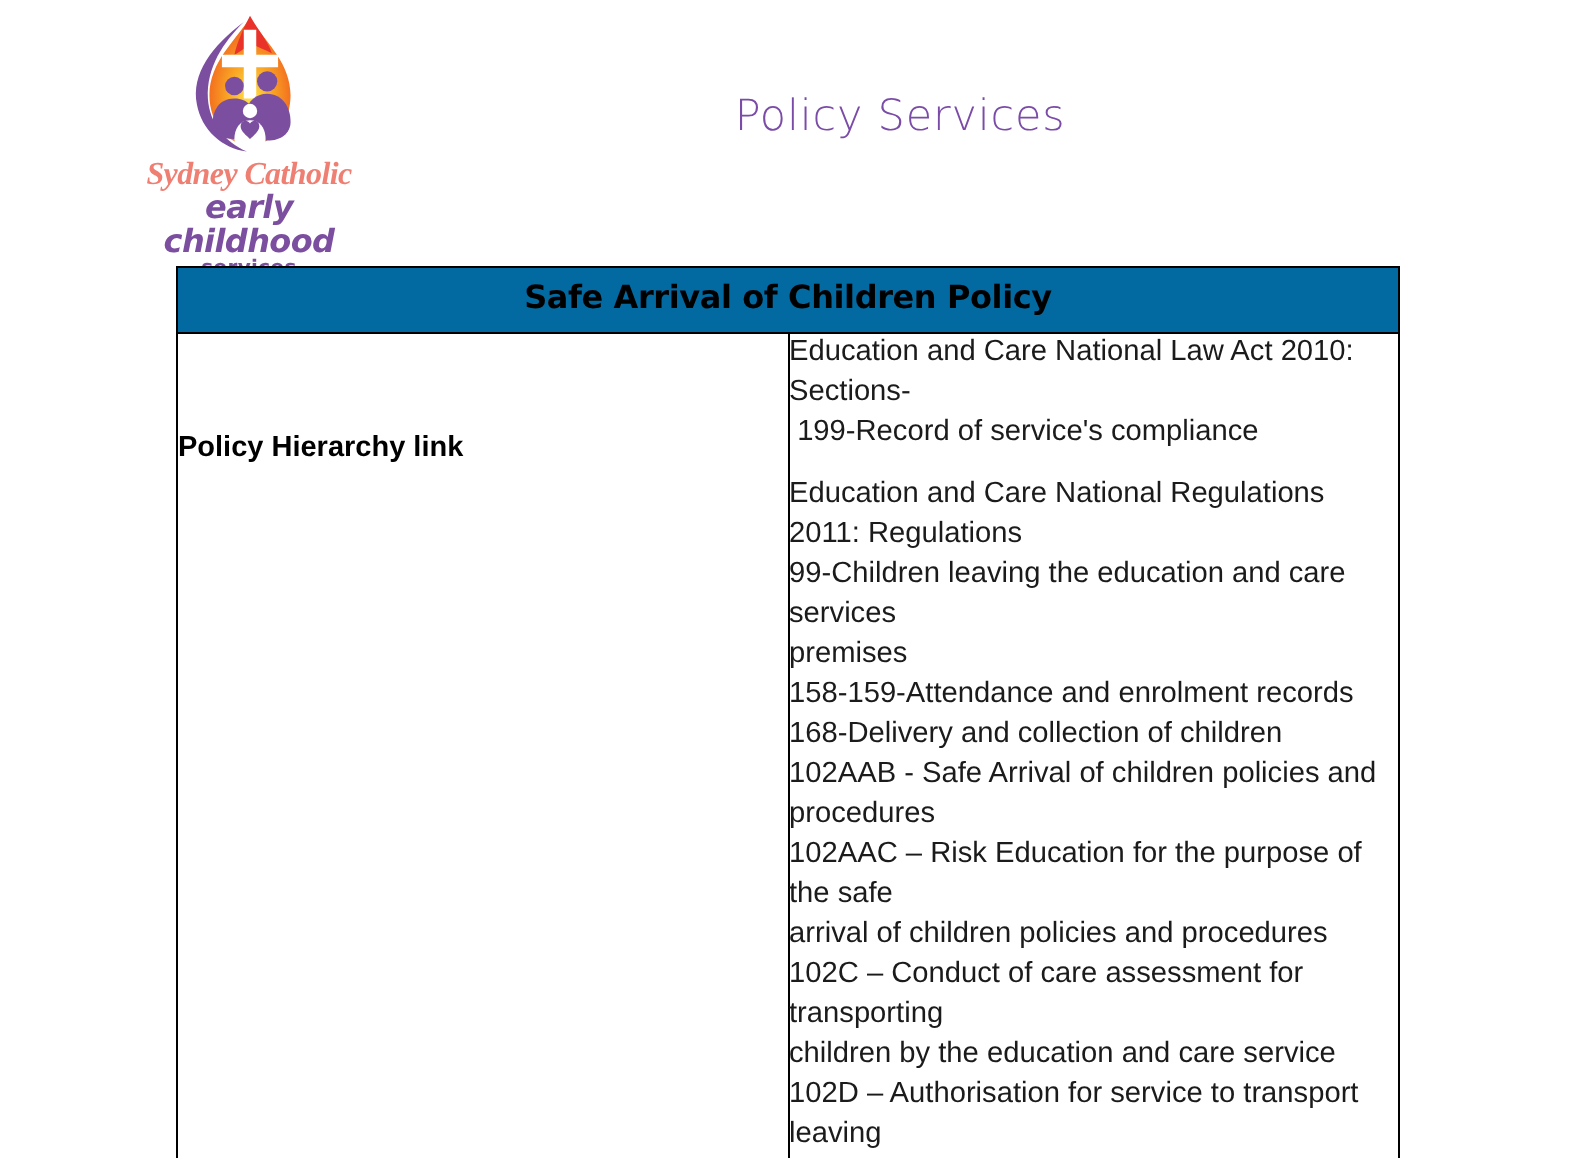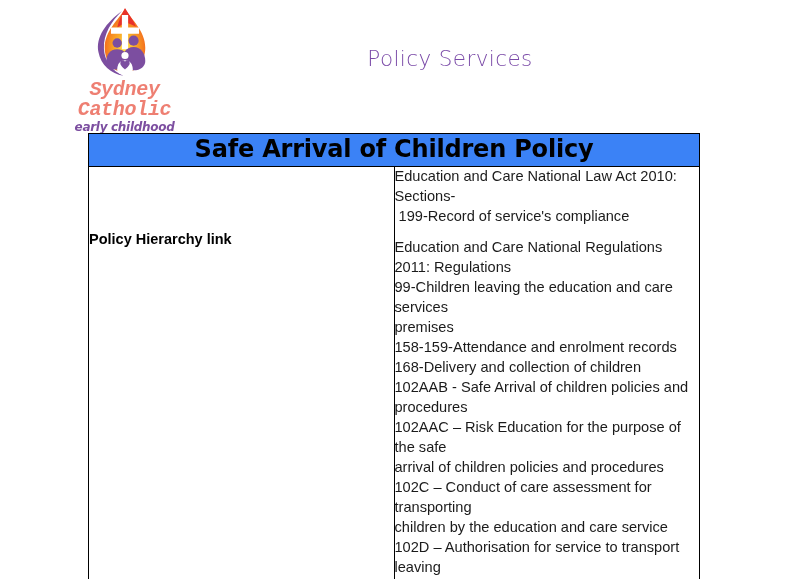--- a/index.html
+++ b/index.html
@@ -46,32 +46,32 @@
     margin: 0 auto;
     display: block;
   }
 
   .logo-wordmark {
     margin-top: -2px;
     line-height: 1.02;
     user-select: none;
   }
   .logo-line1 {
-    font-family: Liberation Mono, monospace;
-    font-size: 20px;
+    font-family: Liberation Serif, serif;
+    font-size: 16px;
     font-weight: bold;
     font-style: italic;
     color: #EE7F72;
     letter-spacing: -0.3px;
     display: block;
     text-align: center;
   }
   .logo-line2 {
     font-family: "DejaVu Sans", sans-serif;
-    font-size: 12px;
+    font-size: 16px;
     font-weight: bold;
     font-style: italic;
     color: #7C4EA0;
     letter-spacing: -0.3px;
     display: block;
   }
   .logo-line3 {
     font-family: "DejaVu Sans", sans-serif;
     font-size: 10px;
     font-weight: bold;
@@ -107,44 +107,44 @@
   }
 
   .policy-table td,
   .policy-table th {
     border: 1px solid #000000;
     vertical-align: top;
     padding: 0;
   }
 
   .table-banner {
-    background: #3b82f6;
+    background: #0369a1;
     height: 32px;
     text-align: center;
     vertical-align: middle;
     color: #000000;
     font-family: "DejaVu Sans", sans-serif;
-    font-size: 24px;
+    font-size: 16px;
     font-weight: bold;
     letter-spacing: -0.2px;
     line-height: 30px;
   }
 
   .col-label {
     width: 160px;
     padding: 8px 0 8px 10px;
   }
   .label-text {
     font-family: "Liberation Sans", sans-serif;
     font-size: 14.5px;
     font-weight: bold;
     color: #000000;
     line-height: 1.25;
     display: block;
-    margin-top: 63px;
+    margin-top: 48px;
   }
 
   .col-content {
     padding: 6px 8px 8px 10px;
   }
   .content-body {
     font-family: "Liberation Sans", sans-serif;
     font-size: 14.6px;
     color: #1b1b1b;
     line-height: 1.37;

